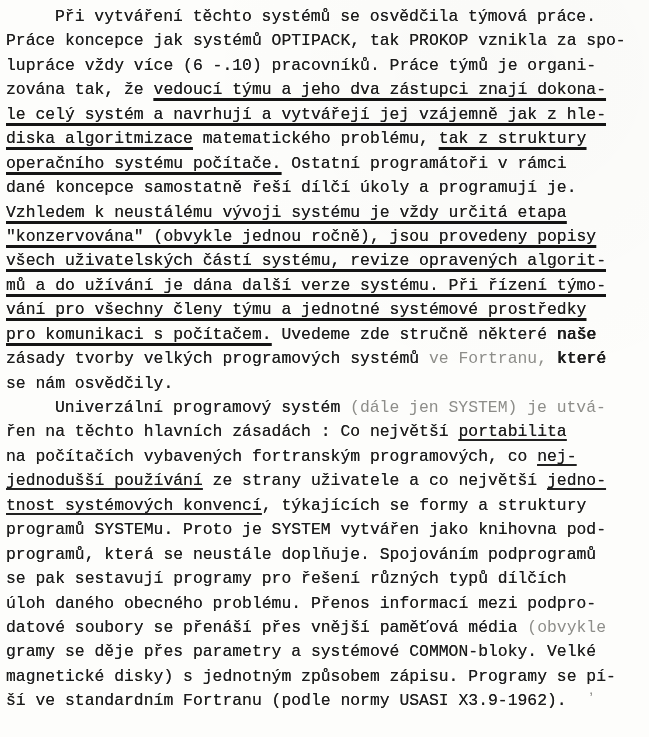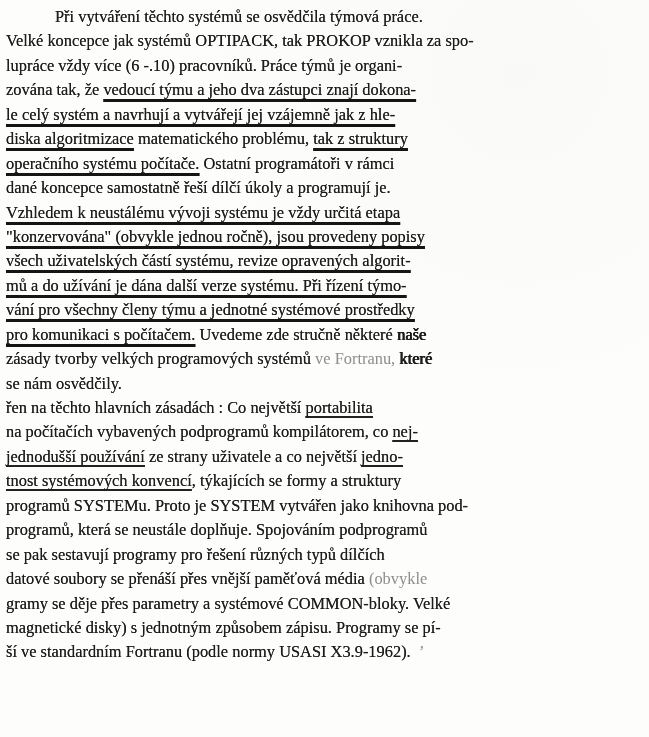--- a/index.html
+++ b/index.html
@@ -13,21 +13,21 @@
     overflow: hidden;
   }
   .page {
     box-sizing: border-box;
     width: 649px;
     height: 737px;
     padding: 5px 4px 0 6px;
     background:
       radial-gradient(circle at 80% 10%, rgba(0,0,0,0.015), transparent 40%),
       #fdfdfb;
-    font-family: Liberation Serif, serif;
+    font-family: Liberation Mono, monospace;
     font-size: 16.4px;
     line-height: 24.45px;
     color: #1c1c1c;
     text-shadow: 0 0 0.35px rgba(10,10,10,0.75);
   }
   .ln {
     white-space: pre;
     height: 24.45px;
   }
   .ln.indent {
@@ -59,40 +59,42 @@
   .b {
     text-shadow: 0.7px 0 0 currentColor, 0 0 0.4px #000;
   }
 </style>
 </head>
 <body>
 
 <div class="page">
   <div id="text-body">
       <div class="ln indent"><span>Při vytváření těchto systémů se osvědčila týmová práce.</span></div>
-      <div class="ln"><span>Velké koncepce jak systémů OPTIPACK, tak PROKOP vznikla za spo-</span></div>
+      <div class="ln"><span>Práce koncepce jak systémů OPTIPACK, tak PROKOP vznikla za spo-</span></div>
       <div class="ln"><span>lupráce vždy více (6 -.10) pracovníků. Práce týmů je organi-</span></div>
       <div class="ln"><span>zována tak, že </span><span class="hu">vedoucí týmu a jeho dva zástupci znají dokona-</span></div>
       <div class="ln"><span class="hu">le celý systém a navrhují a vytvářejí jej vzájemně jak z hle-</span></div>
       <div class="ln"><span class="hu">diska algoritmizace</span><span> matematického problému, </span><span class="hu">tak z struktury</span></div>
       <div class="ln"><span class="hu">operačního systému počítače.</span><span> Ostatní programátoři v rámci</span></div>
       <div class="ln"><span>dané koncepce samostatně řeší dílčí úkoly a programují je.</span></div>
       <div class="ln"><span class="hu">Vzhledem k neustálému vývoji systému je vždy určitá etapa</span></div>
       <div class="ln"><span class="hu">"konzervována" (obvykle jednou ročně), jsou provedeny popisy</span></div>
       <div class="ln"><span class="hu">všech uživatelských částí systému, revize opravených algorit-</span></div>
       <div class="ln"><span class="hu">mů a do užívání je dána další verze systému. Při řízení týmo-</span></div>
       <div class="ln"><span class="hu">vání pro všechny členy týmu a jednotné systémové prostředky</span></div>
       <div class="ln"><span class="hu">pro komunikaci s počítačem.</span><span> Uvedeme zde stručně některé </span><span class="b">naše</span></div>
       <div class="ln"><span>zásady tvorby velkých programových systémů </span><span class="f">ve Fortranu, </span><span class="b">které</span></div>
       <div class="ln"><span>se nám osvědčily.</span></div>
+      <div class="ln indent"><span>Univerzální programový systém </span><span class="f">(dále jen SYSTEM) je utvá-</span></div>
       <div class="ln"><span>řen na těchto hlavních zásadách : Co největší </span><span class="u">portabilita</span></div>
-      <div class="ln"><span>na počítačích vybavených podprogramů kompilátorem, co </span><span class="u">nej-</span></div>
+      <div class="ln"><span>na počítačích vybavených fortranským programových, co </span><span class="u">nej-</span></div>
       <div class="ln"><span class="u">jednodušší používání</span><span> ze strany uživatele a co největší </span><span class="u">jedno-</span></div>
       <div class="ln"><span class="u">tnost systémových konvencí</span><span>, týkajících se formy a struktury</span></div>
       <div class="ln"><span>programů SYSTEMu. Proto je SYSTEM vytvářen jako knihovna pod-</span></div>
       <div class="ln"><span>programů, která se neustále doplňuje. Spojováním podprogramů</span></div>
       <div class="ln"><span>se pak sestavují programy pro řešení různých typů dílčích</span></div>
+      <div class="ln"><span>úloh daného obecného problému. Přenos informací mezi podpro-</span></div>
       <div class="ln"><span>datové soubory se přenáší přes vnější paměťová média </span><span class="f">(obvykle</span></div>
       <div class="ln"><span>gramy se děje přes parametry a systémové COMMON-bloky. Velké</span></div>
       <div class="ln"><span>magnetické disky) s jednotným způsobem zápisu. Programy se pí-</span></div>
       <div class="ln"><span>ší ve standardním Fortranu (podle normy USASI X3.9-1962).</span><span class="f">  ʼ</span></div>
     </div>
 </div>
 
 </body></html>

